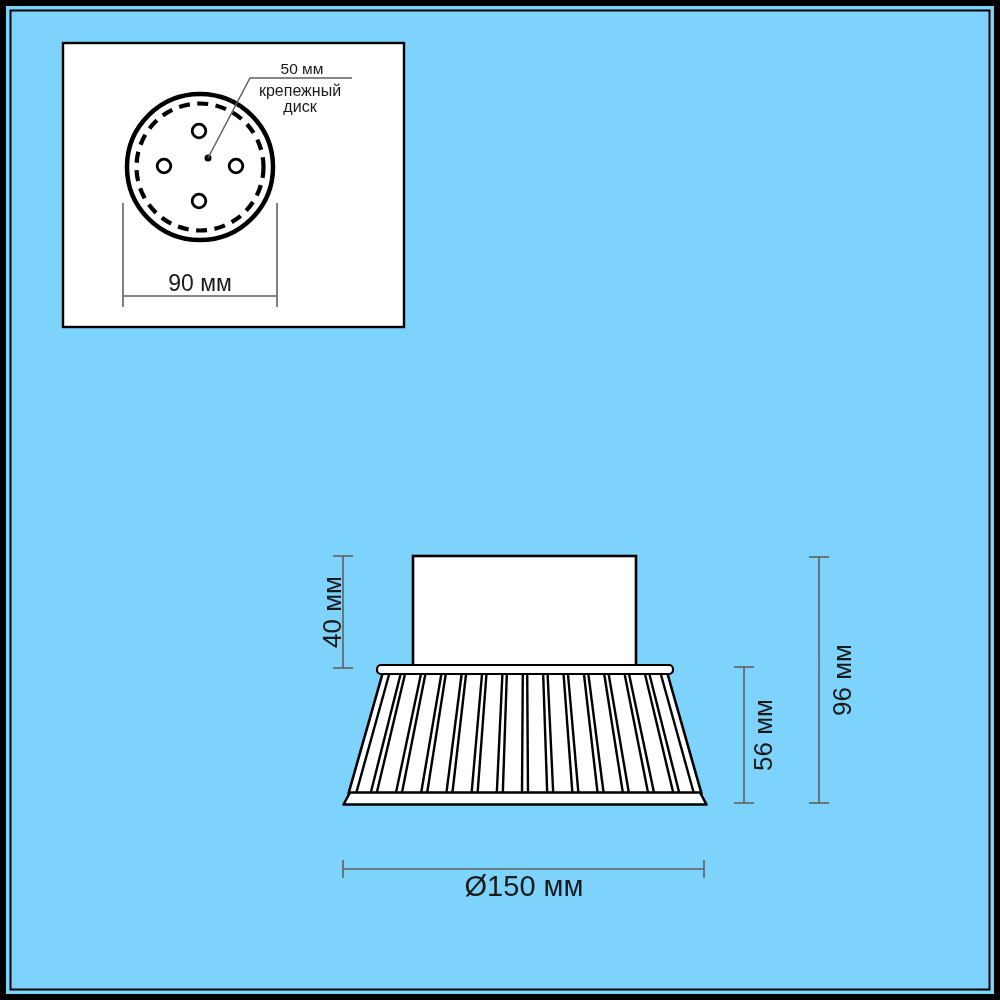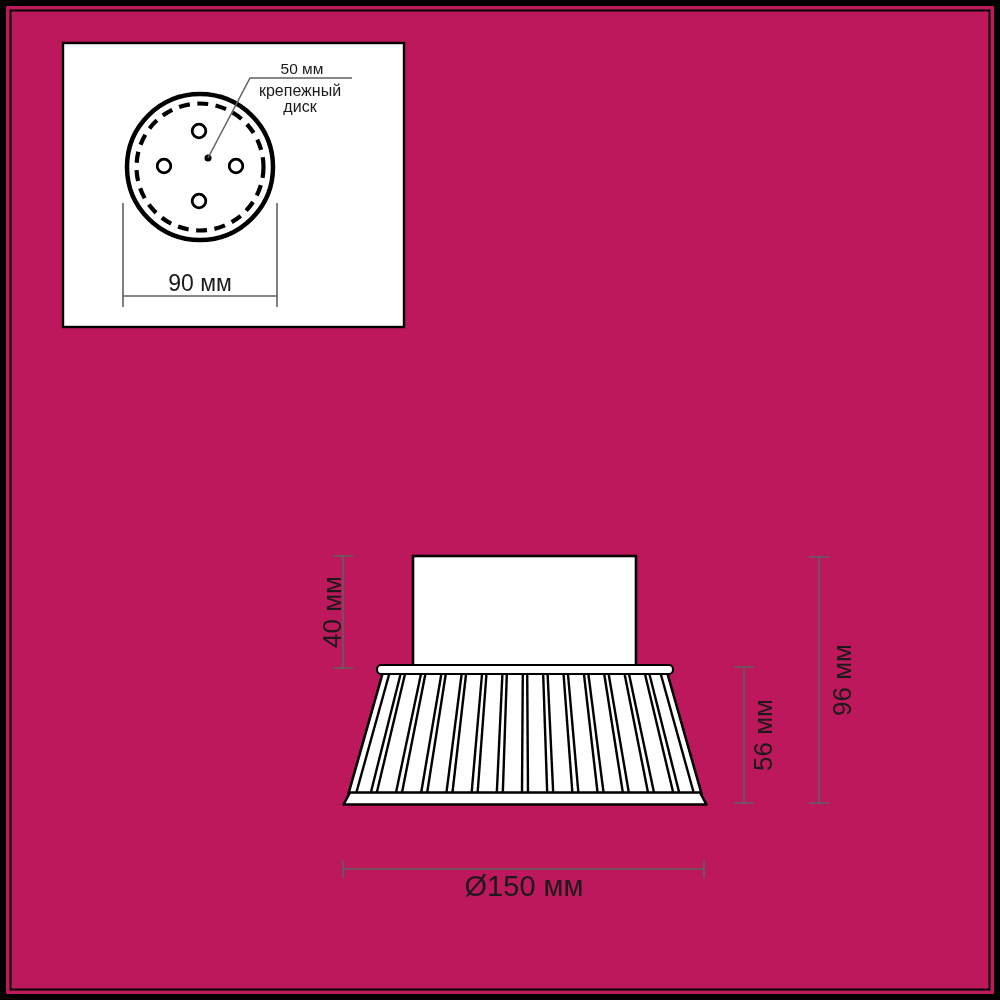--- a/index.html
+++ b/index.html
@@ -4,21 +4,21 @@
 <style>
   html, body {
     margin: 0;
     padding: 0;
     background: #ffffff;
   }
   .page {
     position: relative;
     width: 1000px;
     height: 1000px;
-    background: #be185d;
+    background: #7dd3fc;
     font-family: "Liberation Sans", sans-serif;
     text-decoration: underline;
   }
   svg { display: block; width: 1000px; height: 1000px; }
 
   .stroke-black { stroke: #000000; fill: none; }
   .fill-white   { fill: #ffffff; }
   .dim          { stroke: #606060; stroke-width: 1.6; fill: none; }
   .leader       { stroke: #606060; stroke-width: 1.5; fill: none; }
 

